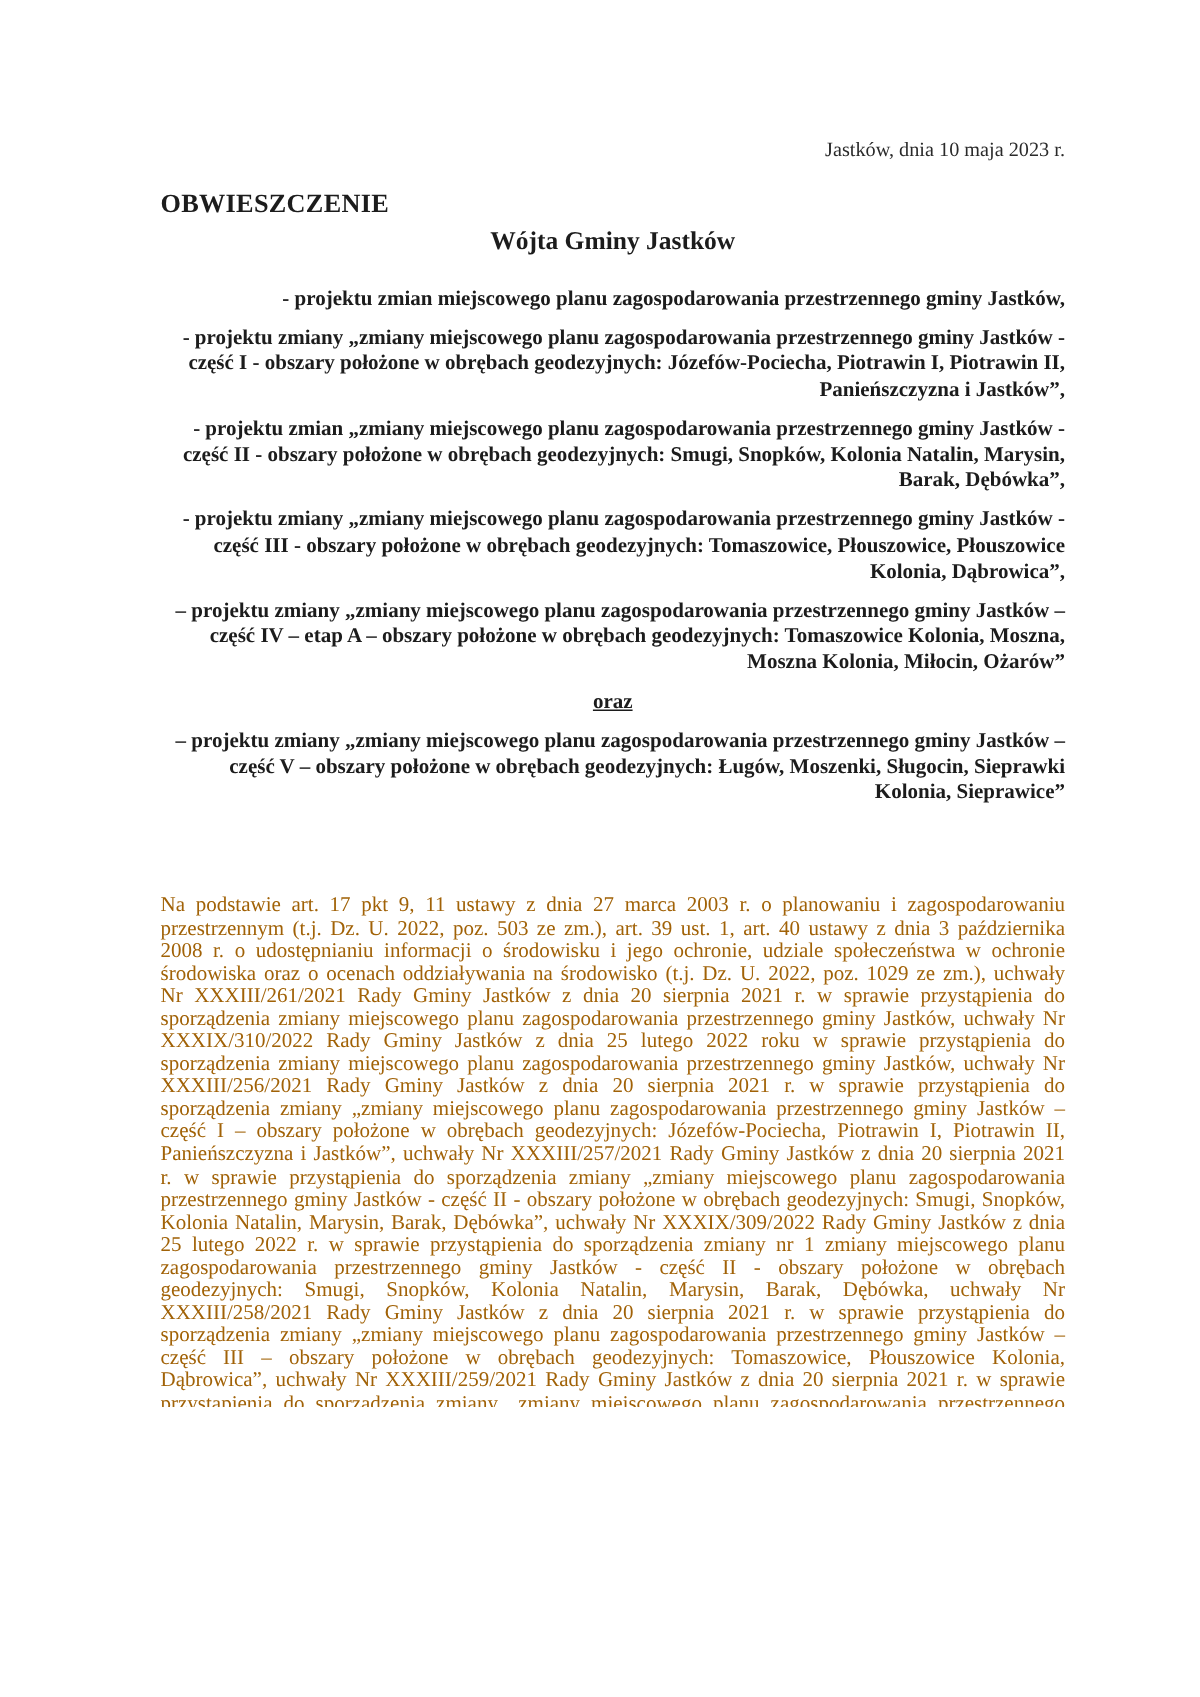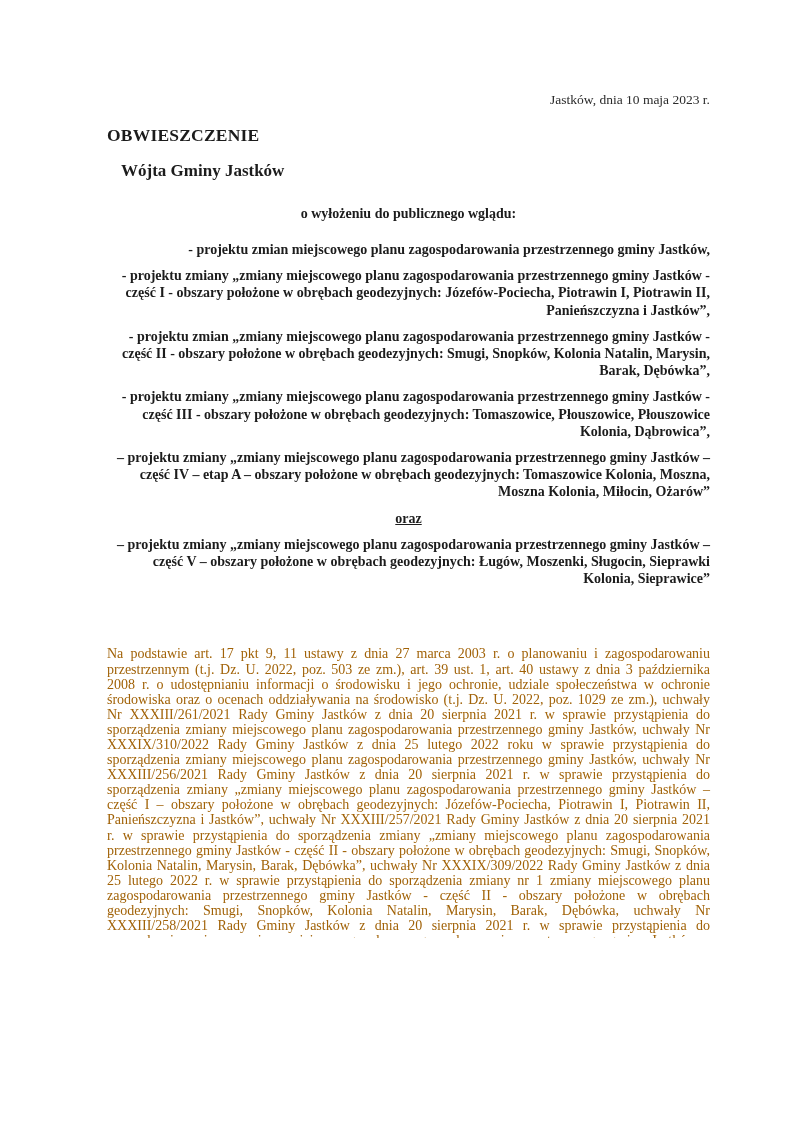--- a/index.html
+++ b/index.html
@@ -27,25 +27,25 @@
     color: #2a2a2a;
   }
   .doc-title {
     font-size: 17.5px;
     font-weight: bold;
     line-height: 22px;
     margin: 0;
     letter-spacing: 0.2px;
   }
   .doc-subtitle {
-    text-align: left;
+    text-align: center;
     font-size: 17px;
     font-weight: bold;
     line-height: 22px;
-    margin: 14px;
+    margin: 4px;
   }
   .lead {
     text-align: center;
     font-size: 14px;
     font-weight: bold;
     margin: 23px 0 0 0;
     line-height: 17px;
   }
   .items {
     margin-top: 19px;
@@ -79,21 +79,20 @@
 <body>
 
 <div class="page">
 
   <p class="date-line">Jastków, dnia 10 maja  2023 r.</p>
 
   <h1 class="doc-title">OBWIESZCZENIE</h1>
 
   <h2 class="doc-subtitle">Wójta Gminy Jastków</h2>
 
-  <p class="lead">o wyłożeniu do publicznego wglądu:</p>
 
   <div class="items">
     <p class="item">- projektu zmian miejscowego planu zagospodarowania przestrzennego gminy Jastków,</p>
     <p class="item">- projektu zmiany „zmiany miejscowego planu zagospodarowania przestrzennego gminy Jastków - część I - obszary położone w obrębach geodezyjnych: Józefów-Pociecha, Piotrawin I, Piotrawin II, Panieńszczyzna i Jastków”,</p>
     <p class="item">- projektu zmian „zmiany miejscowego planu zagospodarowania przestrzennego gminy Jastków - część II - obszary położone w obrębach geodezyjnych: Smugi, Snopków, Kolonia Natalin, Marysin, Barak, Dębówka”,</p>
     <p class="item">- projektu zmiany „zmiany miejscowego planu zagospodarowania przestrzennego gminy Jastków - część III - obszary położone w obrębach geodezyjnych: Tomaszowice, Płouszowice, Płouszowice Kolonia, Dąbrowica”,</p>
     <p class="item">– projektu zmiany „zmiany miejscowego planu zagospodarowania przestrzennego gminy Jastków – część IV – etap A –  obszary położone w obrębach geodezyjnych: Tomaszowice Kolonia, Moszna, Moszna Kolonia, Miłocin, Ożarów”</p>
     <p class="conjunction">oraz</p>
     <p class="item">– projektu zmiany „zmiany miejscowego planu zagospodarowania przestrzennego gminy Jastków – część V – obszary położone w obrębach geodezyjnych: Ługów, Moszenki, Sługocin, Sieprawki Kolonia, Sieprawice”</p>
   </div>

